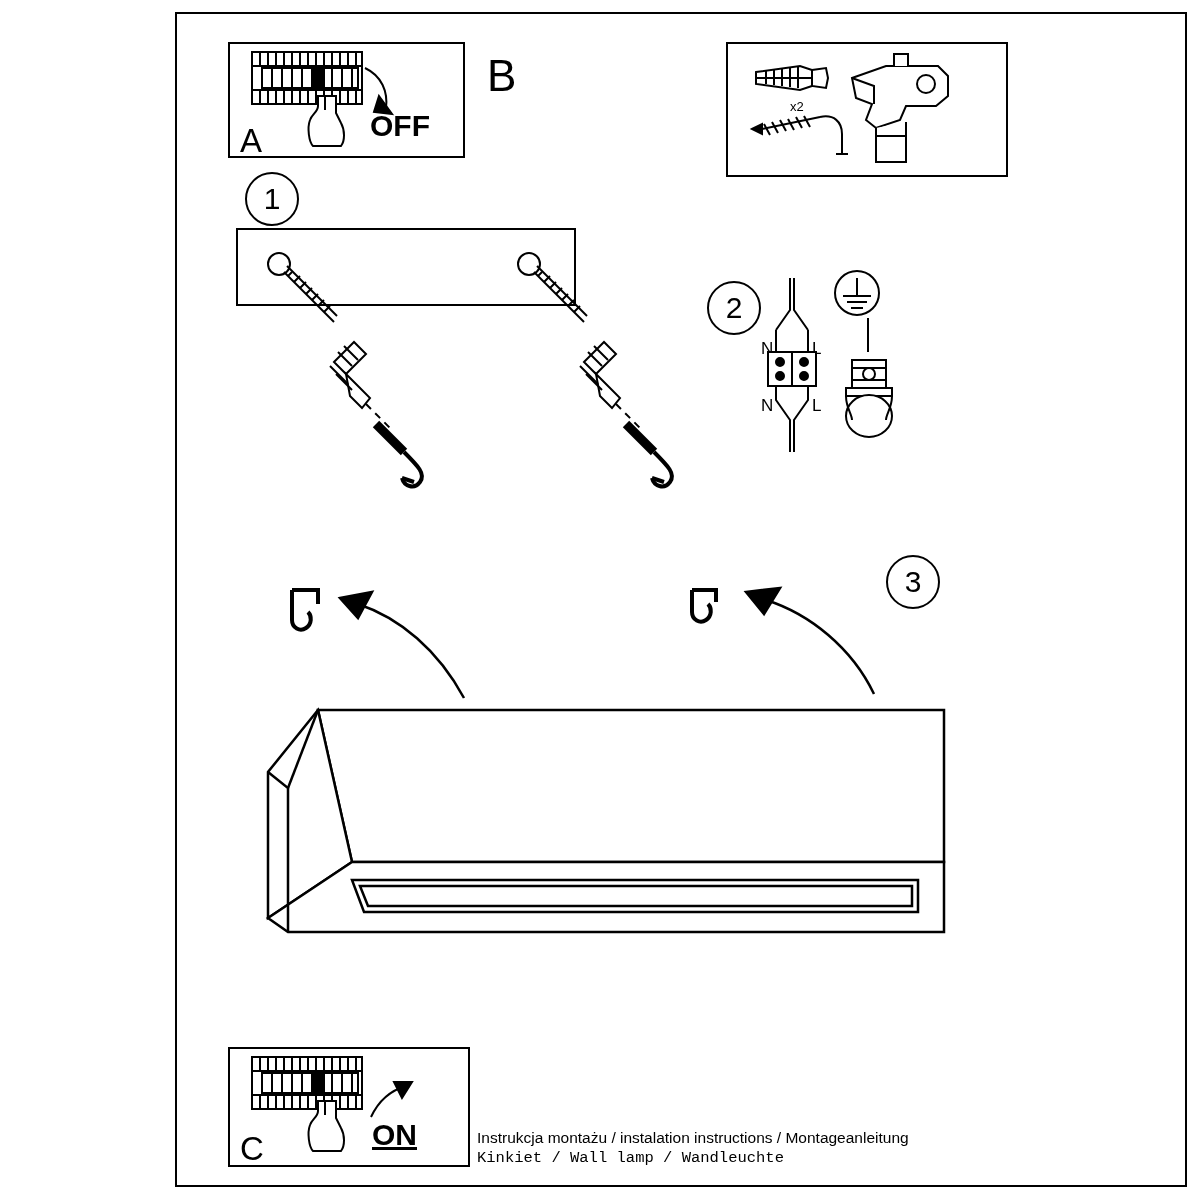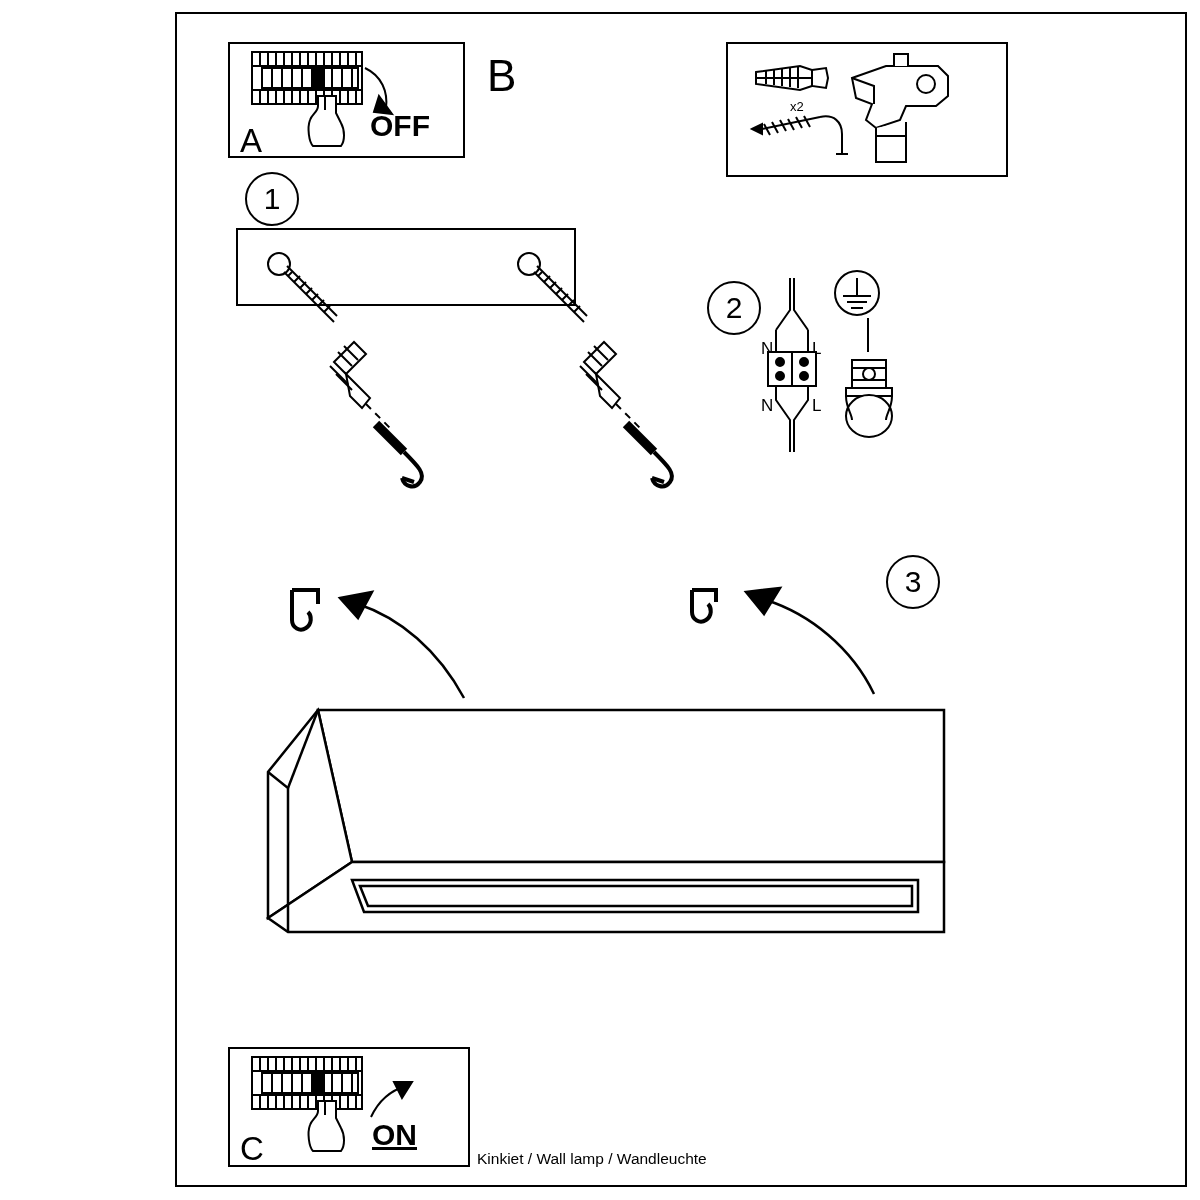--- a/index.html
+++ b/index.html
@@ -113,21 +113,22 @@
 
   <div class="circle-num" style="left:245px; top:172px;">1</div>
   <div class="circle-num" style="left:707px; top:281px;">2</div>
   <div class="circle-num" style="left:886px; top:555px;">3</div>
 
   <div class="term-letter" style="left:761px; top:340px;">N</div>
   <div class="term-letter" style="left:812px; top:340px;">L</div>
   <div class="term-letter" style="left:761px; top:397px;">N</div>
   <div class="term-letter" style="left:812px; top:397px;">L</div>
 
-  <div class="footer-text" style="left:477px; top:1147px;">Kinkiet / Wall lamp / Wandleuchte</div>
+  <div class="footer-text" style="left:477px; top:1126px;">Instrukcja montażu / instalation instructions / Montageanleitung</div>
+  <div class="footer-text" style="left:477px; top:1147px;font-family:Liberation Mono, monospace;">Kinkiet / Wall lamp / Wandleuchte</div>
 
   <svg class="vec" viewBox="0 0 1200 1200">
 
     <g fill="none" stroke="#000" stroke-width="2">
       <rect x="252" y="52" width="110" height="52"></rect>
       <line x1="252" y1="66" x2="362" y2="66"></line>
       <line x1="252" y1="90" x2="362" y2="90"></line>
 
       <line x1="260" y1="52" x2="260" y2="66"></line>
       <line x1="268" y1="52" x2="268" y2="66"></line>

